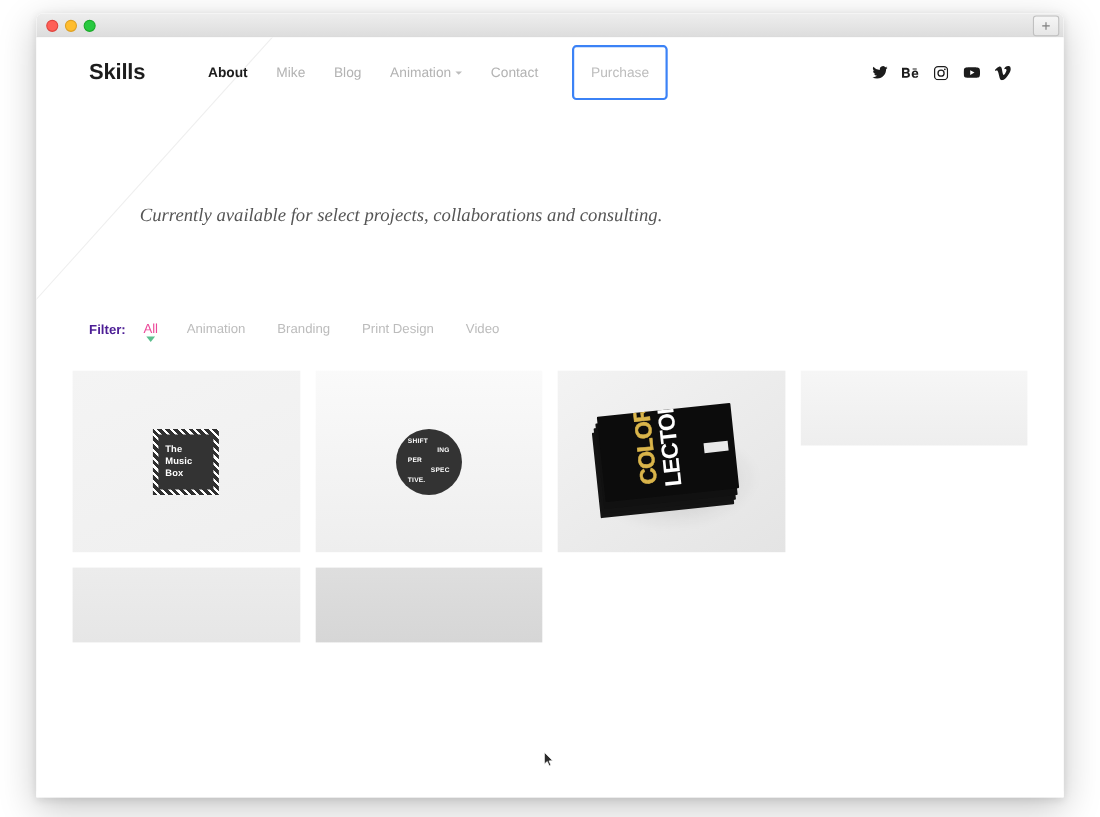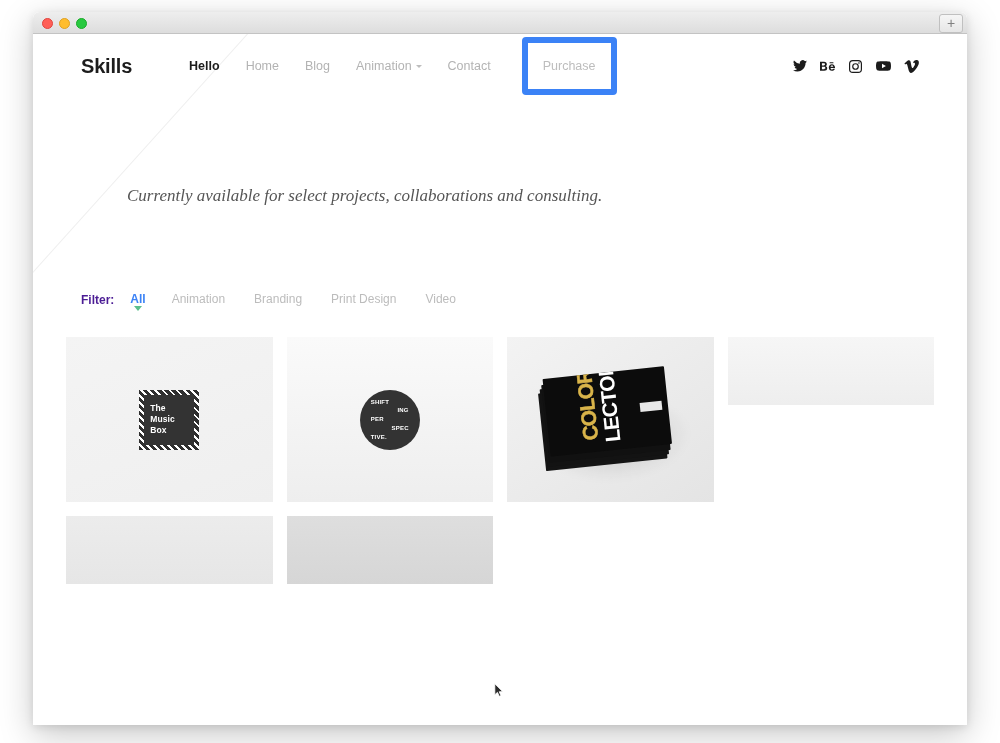--- a/index.html
+++ b/index.html
@@ -82,21 +82,21 @@
   }
   .nav-item.active { color: #1c1c1c; font-weight: bold; }
   .caret {
     display: inline-block; margin-left: 4px;
     border-left: 3px solid transparent; border-right: 3px solid transparent;
     border-top: 3.5px solid #bdbdbd; vertical-align: middle;
   }
   #purchase-button {
     margin-left: 18px;
     font-size: 12.5px; color: #bdbdbd;
-    border: 6px solid #3b82f6; border-radius: 4px;
+    border: 2px solid #3b82f6; border-radius: 4px;
     padding: 16px 15px; background: #fff; white-space: nowrap;
   }
   #social-icons {
     margin-left: auto;
     display: flex; align-items: center; gap: 13px;
   }
   .social-icon {
     width: 15px; height: 15px;
     display: flex; align-items: center; justify-content: center;
     color: #1c1c1c;
@@ -124,21 +124,21 @@
   }
   #filter-label {
     font-size: 12px; font-weight: bold; color: #4c1d95;
     margin-right: 16px; padding-top: 1px;
   }
   .filter-item {
     position: relative;
     font-size: 12px; color: #bcbcbc;
     margin-right: 29px; white-space: nowrap;
   }
-  .filter-item.active { color: #3b82f6; font-weight: bold; margin-right: 26px; }
+  .filter-item.active { color: #ec4899; font-weight: normal; margin-right: 26px; }
   #filter-active-caret {
     position: absolute; left: 50%; top: 14px; transform: translateX(-50%);
     border-left: 4px solid transparent; border-right: 4px solid transparent;
     border-top: 5px solid #5bbf8d;
   }
 
   
   #portfolio-grid {
     position: relative; z-index: 2;
     margin-top: 30px; padding: 0 33px;
@@ -267,24 +267,24 @@
   <div id="page">
 
     <div id="diagonal-line"></div>
 
     <div id="site-header">
 
       <div id="logo">Skills</div>
 
       <nav id="main-nav">
         <div class="nav-item active">
-          <span>Hello</span>
+          <span>About</span>
         </div>
         <div class="nav-item">
-          <span>Home</span>
+          <span>Mike</span>
         </div>
         <div class="nav-item">
           <span>Blog</span>
         </div>
         <div class="nav-item">
           <span>Animation</span><i class="caret"></i>
         </div>
         <div class="nav-item">
           <span>Contact</span>
         </div>

